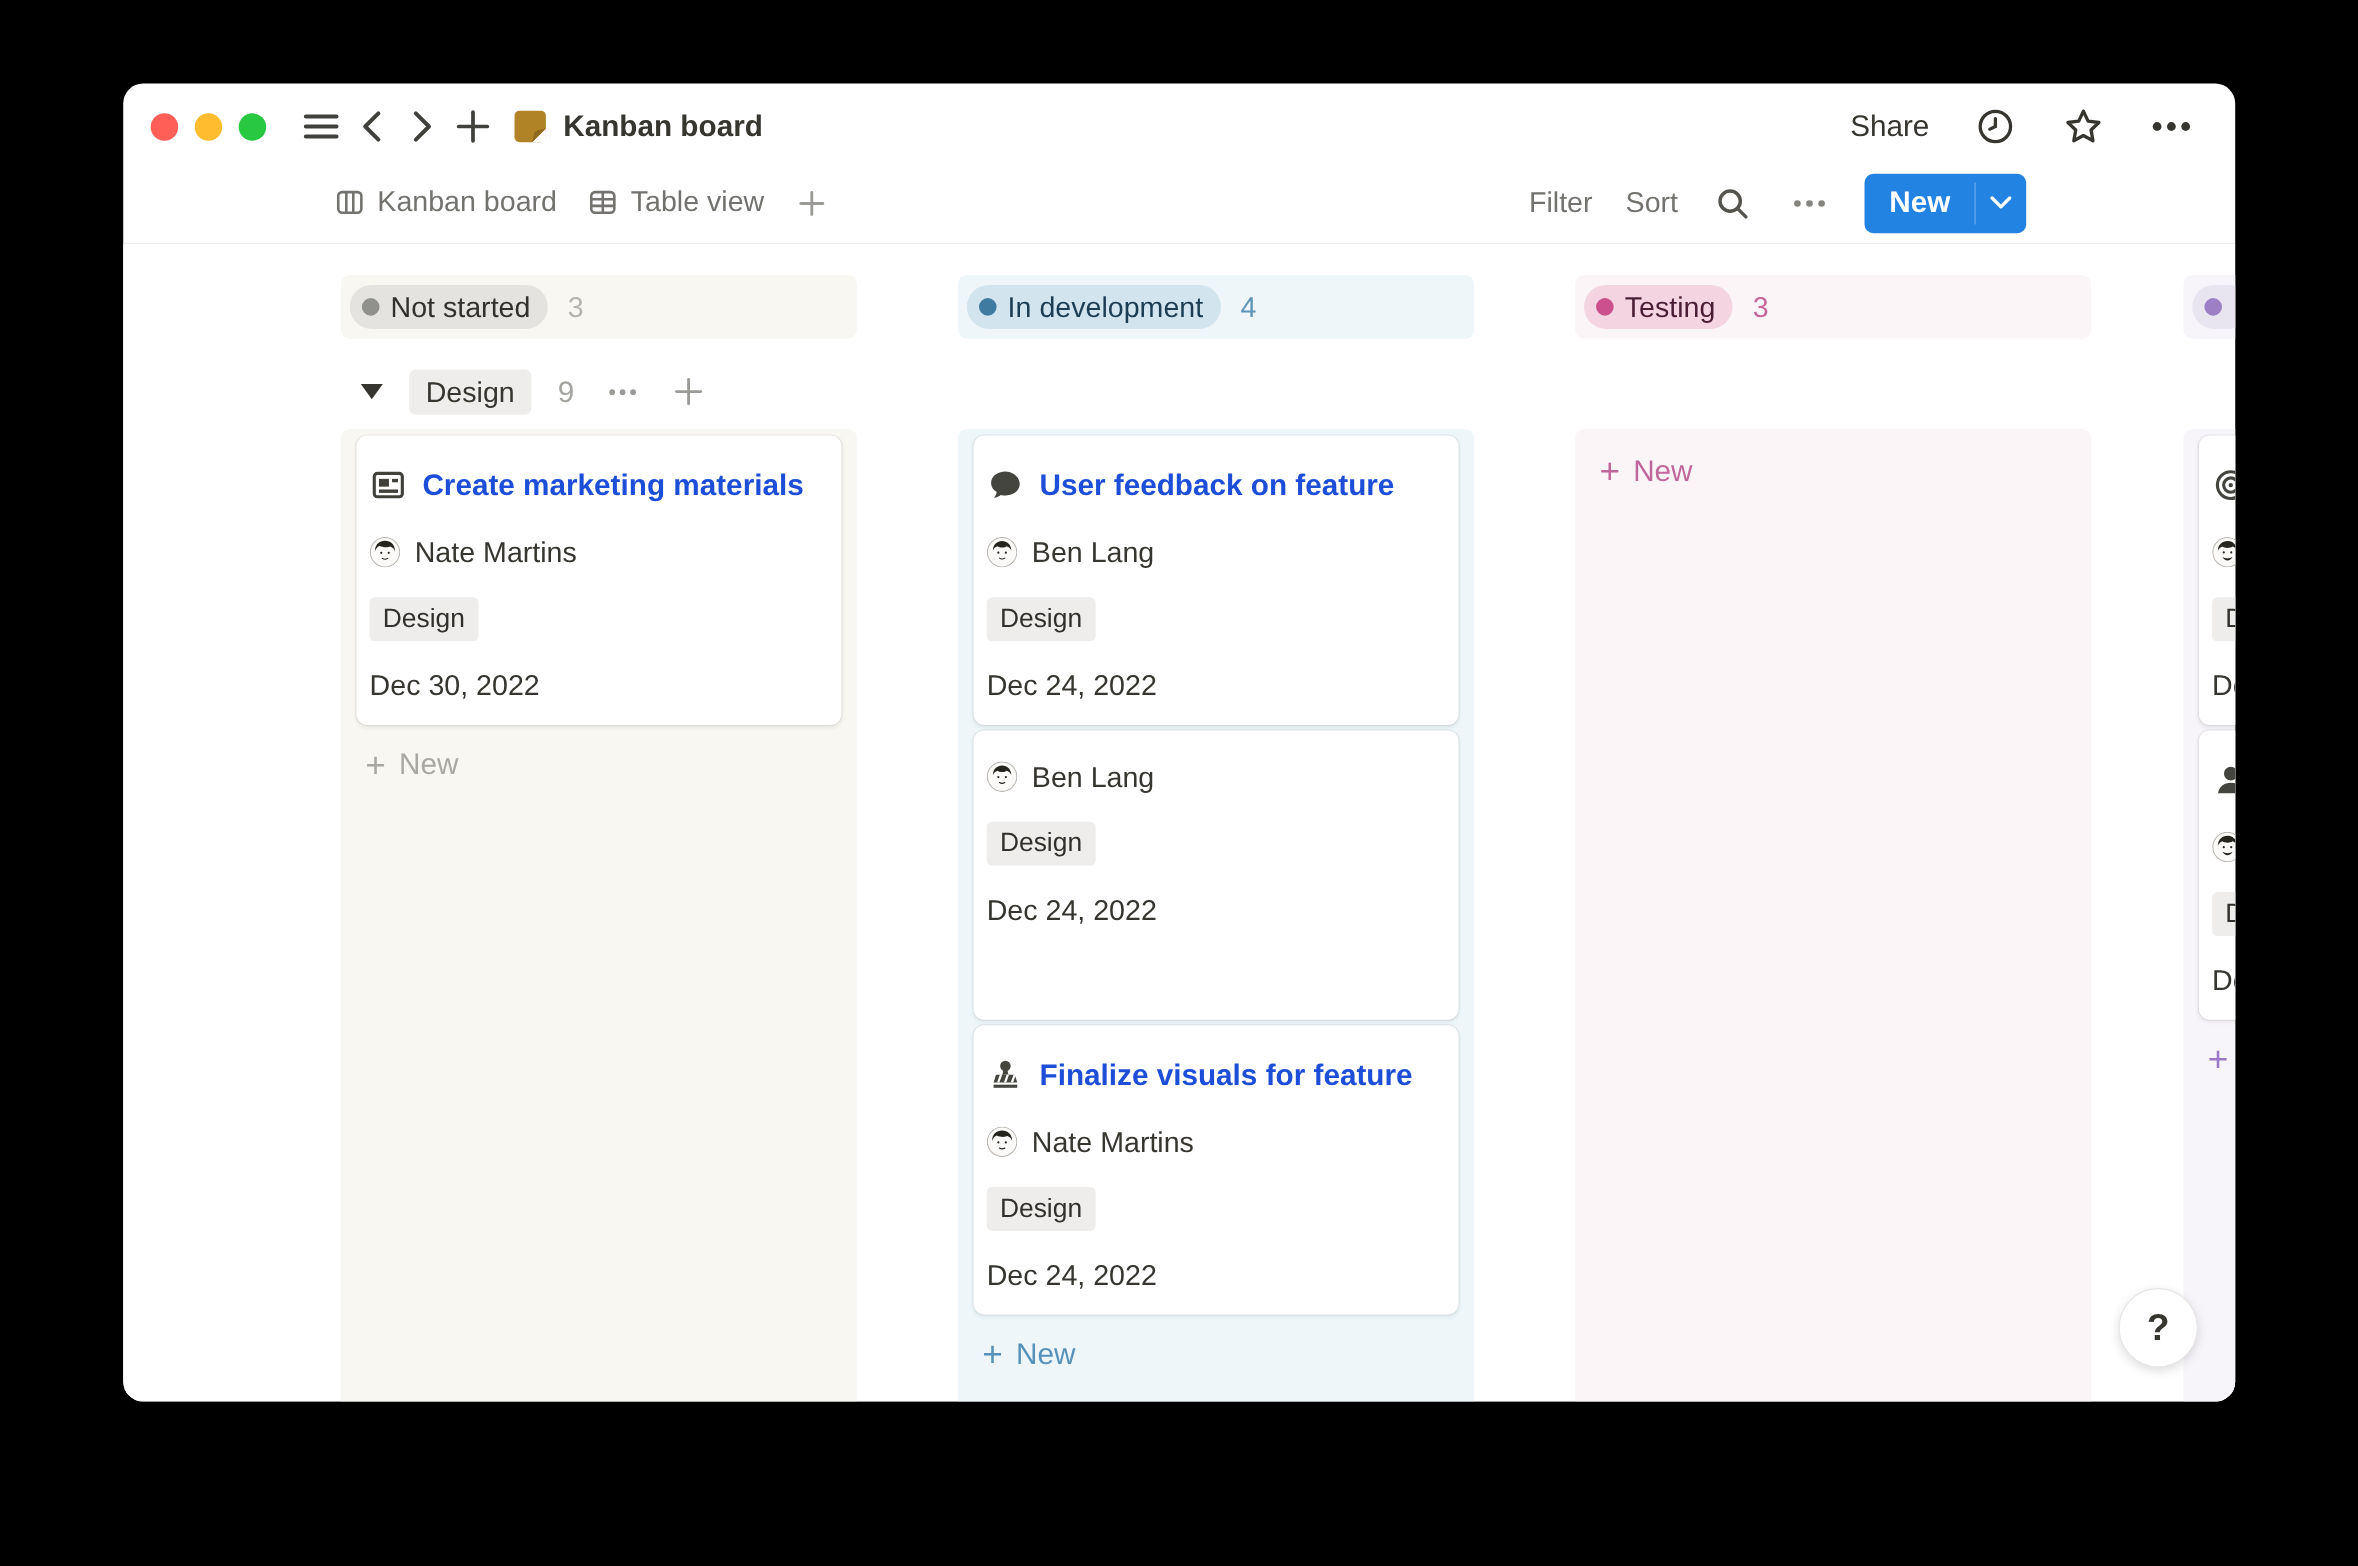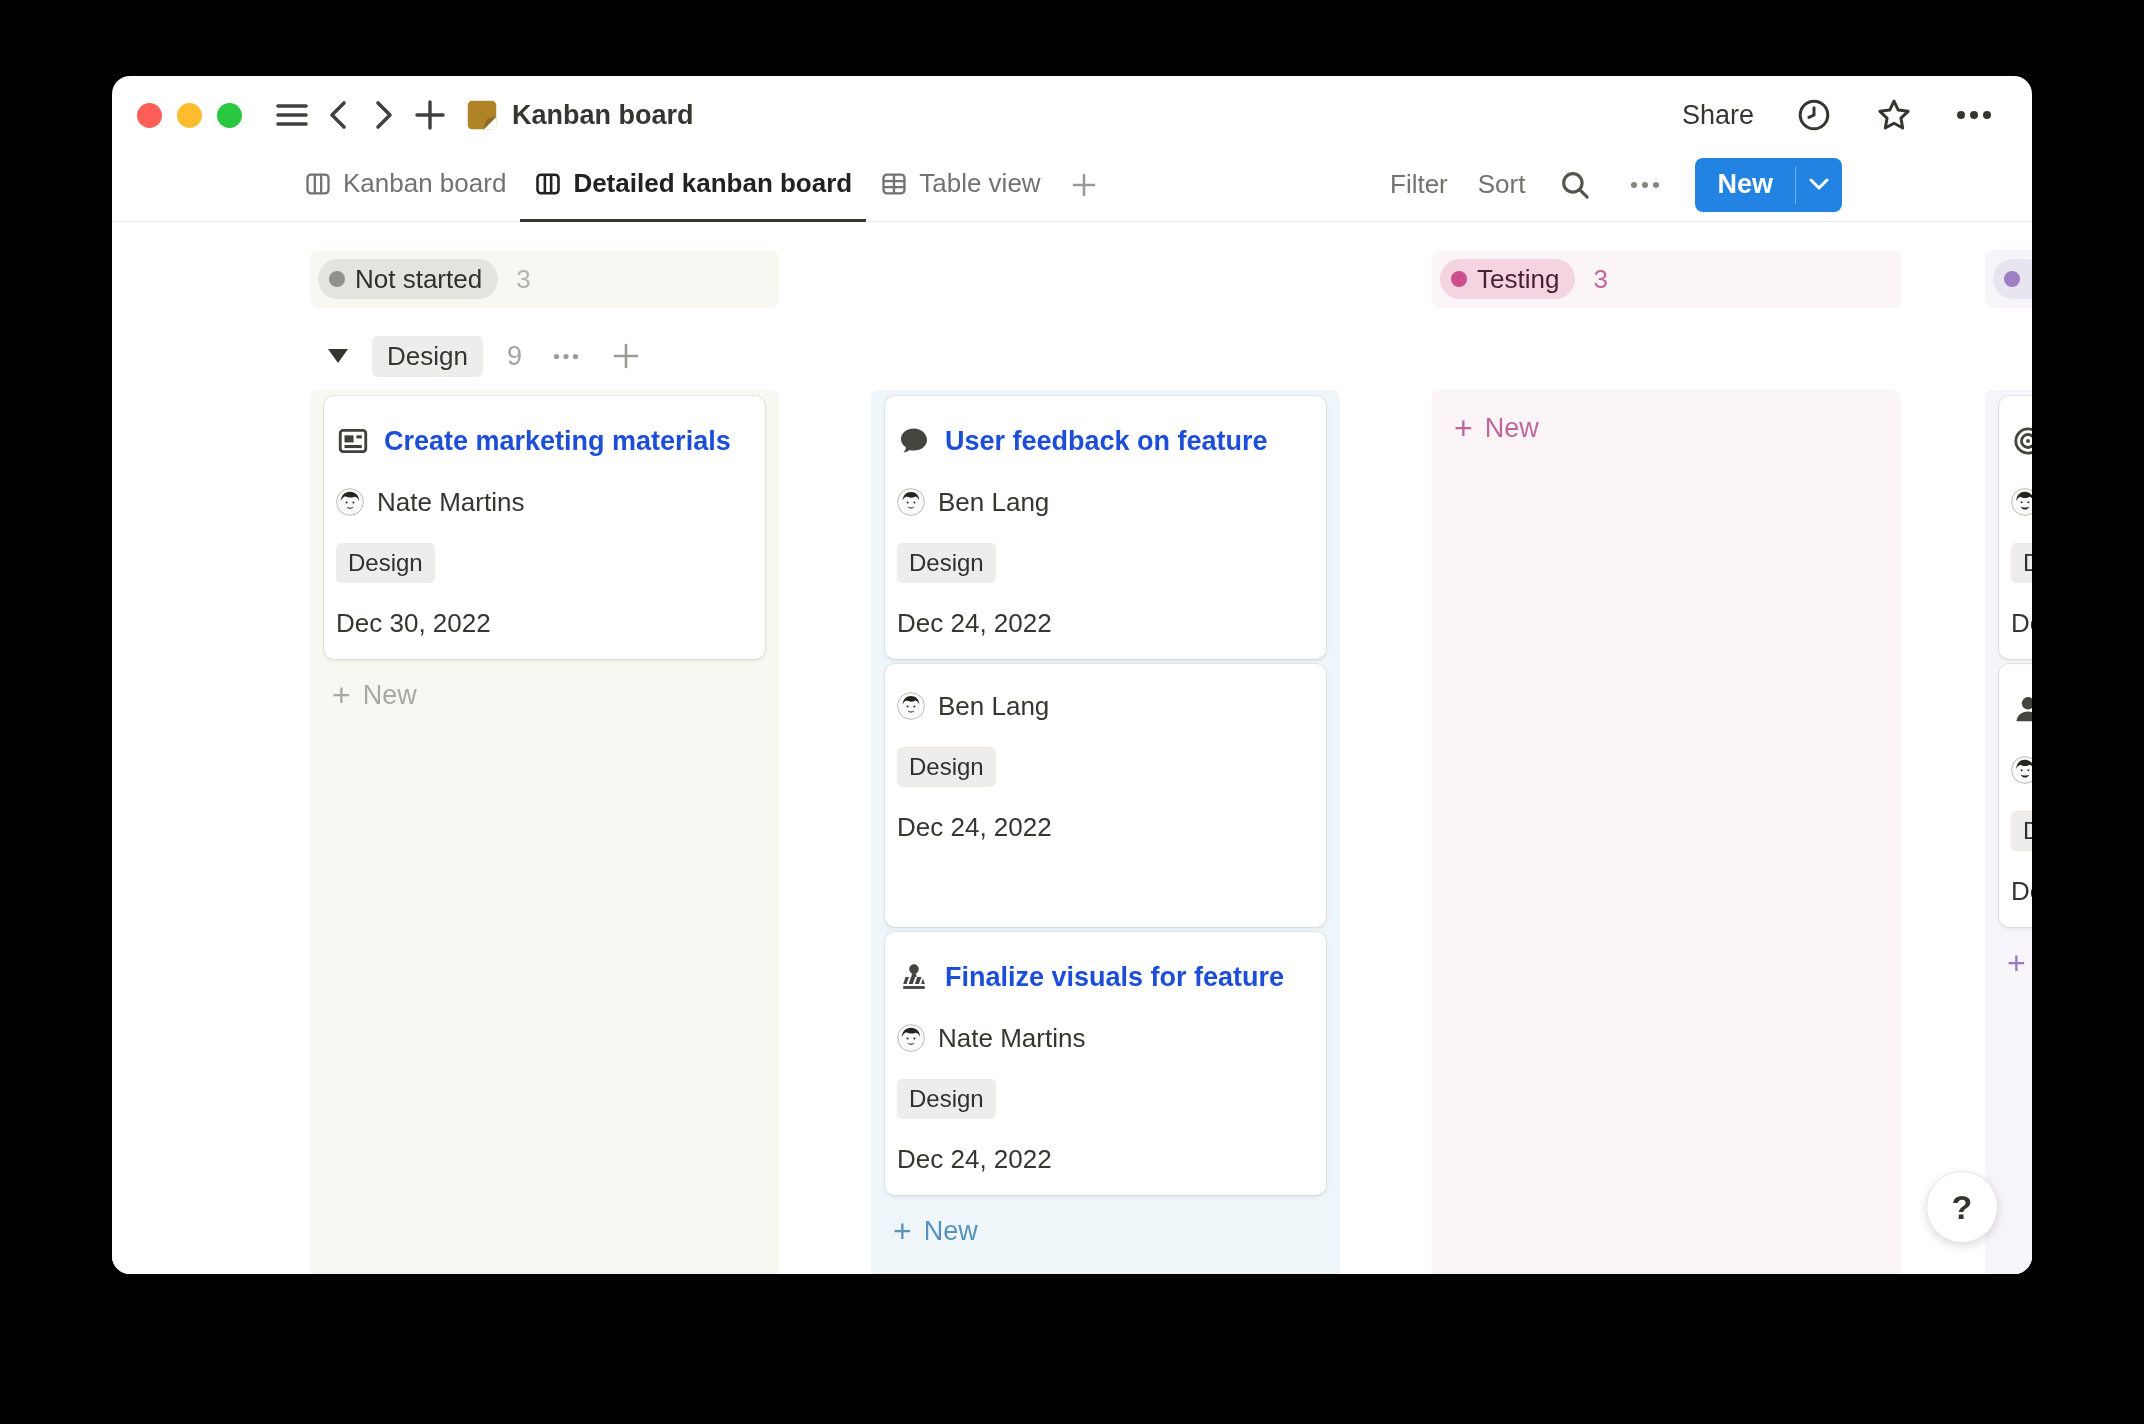--- a/index.html
+++ b/index.html
@@ -173,30 +173,20 @@
     <div class="tab">
       <span>
         <svg width="28" height="28" viewBox="0 0 24 24">
             <rect x="3" y="4" width="18" height="16" rx="3" fill="none" stroke="#73726e" stroke-width="2"></rect>
             <line x1="9.3" y1="4" x2="9.3" y2="20" stroke="#73726e" stroke-width="2"></line>
             <line x1="14.7" y1="4" x2="14.7" y2="20" stroke="#73726e" stroke-width="2"></line>
           </svg>
       </span>
       <span>Kanban board</span>
     </div>
-    <div class="tab active">
-      <span>
-        <svg width="28" height="28" viewBox="0 0 24 24">
-            <rect x="3" y="4" width="18" height="16" rx="3" fill="none" stroke="#232222" stroke-width="2.2"></rect>
-            <line x1="9.3" y1="4" x2="9.3" y2="20" stroke="#232222" stroke-width="2.2"></line>
-            <line x1="14.7" y1="4" x2="14.7" y2="20" stroke="#232222" stroke-width="2.2"></line>
-          </svg>
-      </span>
-      <span>Detailed kanban board</span>
-    </div>
     <div class="tab">
       <span>
         <svg width="28" height="28" viewBox="0 0 24 24">
             <rect x="3" y="4" width="18" height="16" rx="3" fill="none" stroke="#73726e" stroke-width="2"></rect>
             <line x1="12" y1="4" x2="12" y2="20" stroke="#73726e" stroke-width="2"></line>
             <line x1="3" y1="9.5" x2="21" y2="9.5" stroke="#73726e" stroke-width="2"></line>
             <line x1="3" y1="14.7" x2="21" y2="14.7" stroke="#73726e" stroke-width="2"></line>
           </svg>
       </span>
       <span>Table view</span>
@@ -304,20 +294,27 @@
           <div class="card-date">Dec 30, 2022</div>
         </article>
         <div class="new-row">
           <span class="plus">+</span>
           <span>New</span>
         </div>
       </div>
     </div>
 
     <div class="col t-blue" style="left:759px">
+      <div class="col-head">
+        <span class="status-pill">
+          <span class="status-dot"></span>
+          <span>In development</span>
+        </span>
+        <span class="col-count">4</span>
+      </div>
       <div class="col-body">
 
         <article class="card">
           <div class="card-title">
             <span class="cicon">
               <svg width="34" height="34" viewBox="0 0 24 24">
                   <path d="M12 3.2c-5.2 0-9.2 3.3-9.2 7.4 0 2.4 1.4 4.5 3.6 5.8-.1 1.2-.7 2.6-1.9 3.7 1.9-.2 3.5-1 4.6-1.8.9.3 1.9.4 2.9.4 5.2 0 9.2-3.3 9.2-7.4S17.2 3.2 12 3.2z" fill="#454540"></path>
                 </svg>
             </span>
             <h3>User feedback on feature</h3>

